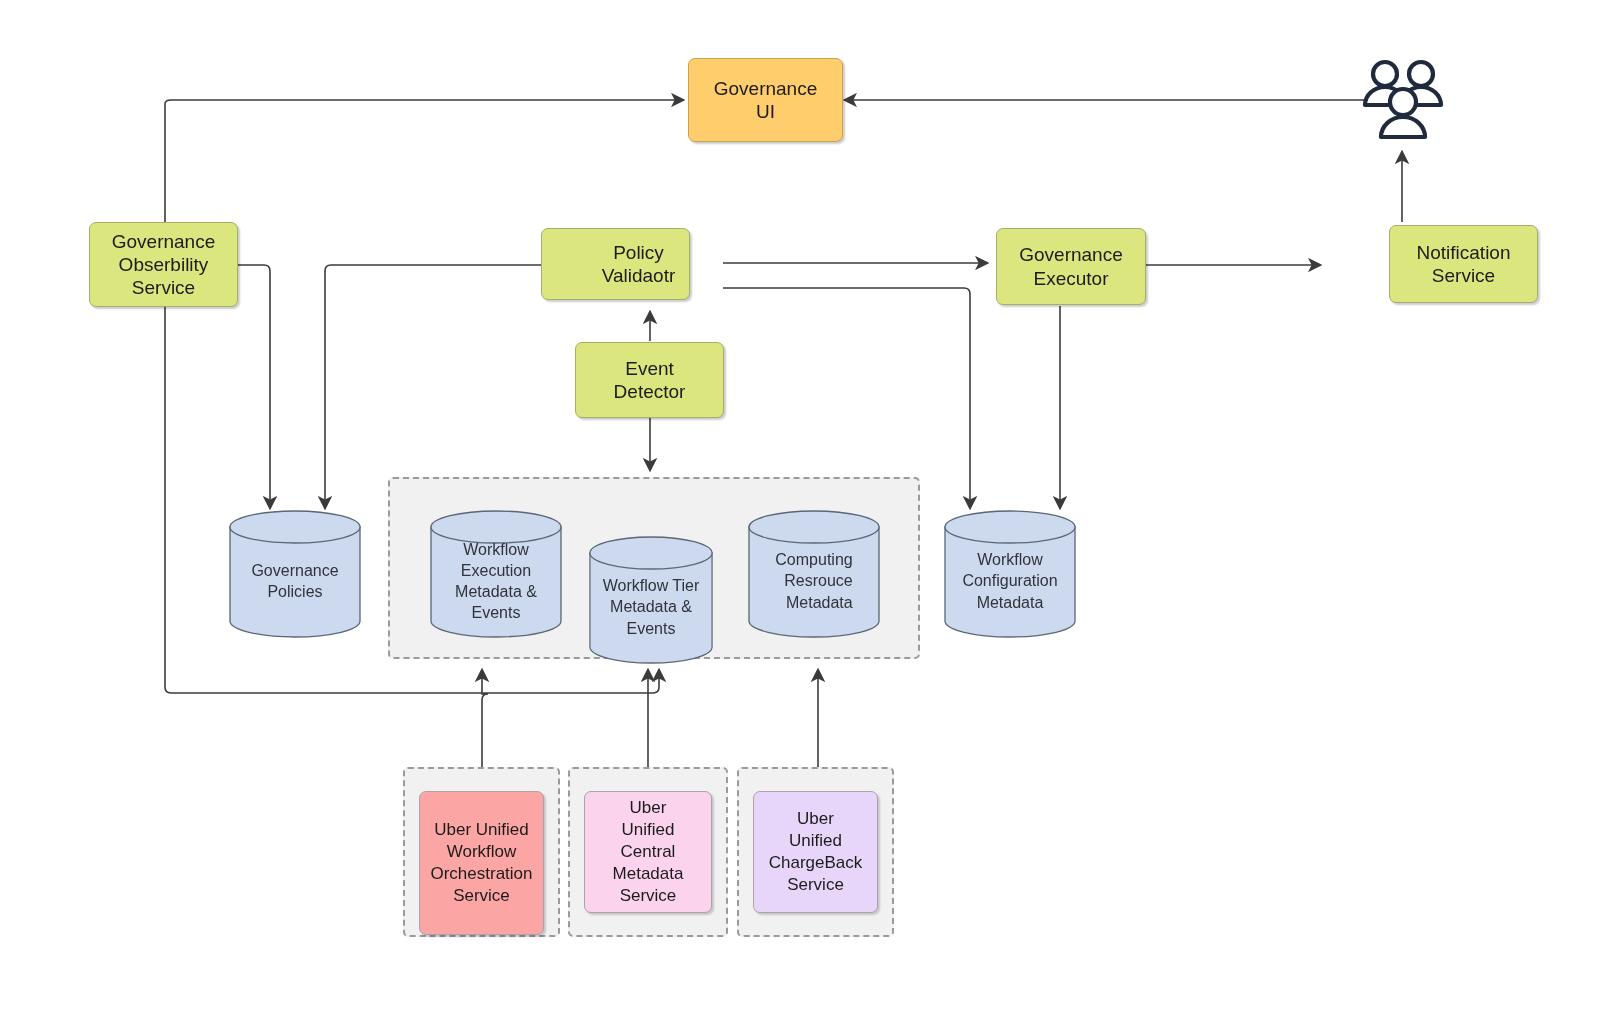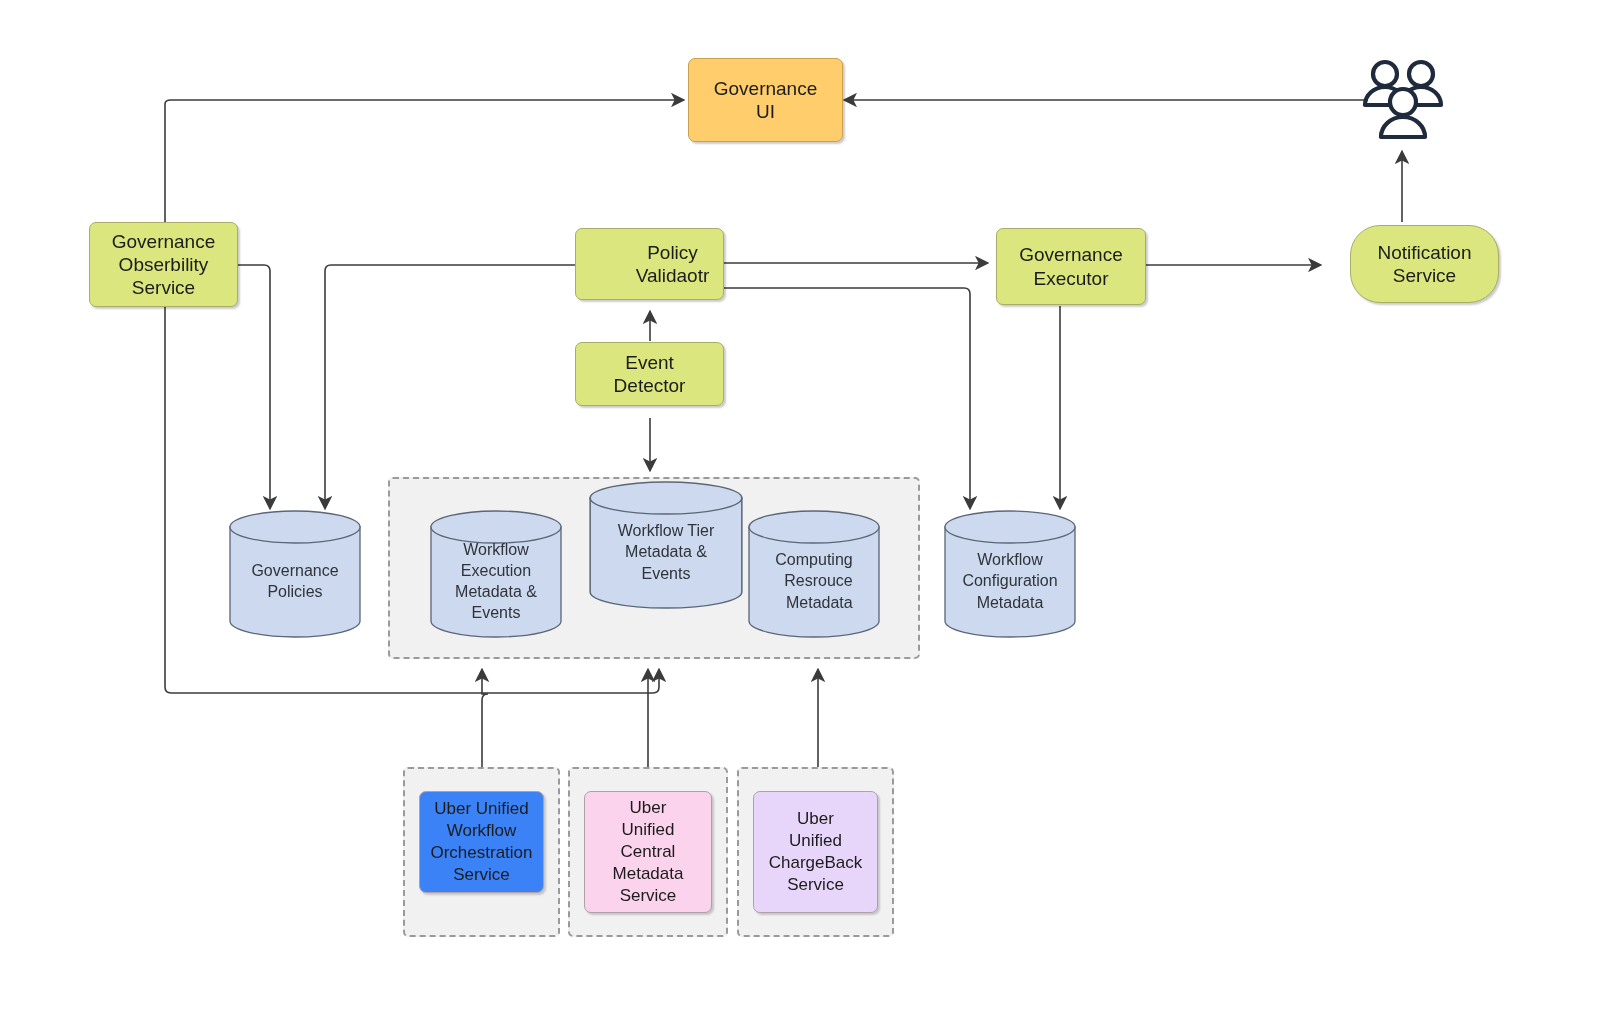--- a/index.html
+++ b/index.html
@@ -135,36 +135,36 @@
     <span class="label">Governance
 UI</span>
   </div>
 
   <div class="node proc svc-node" style="left:89px; top:222px; width:149px; height:85px;">
     <span class="label">Governance
 Obserbility
 Service</span>
   </div>
 
-  <div class="node proc svc-node" style="left:575px; top:228px; width:149px; height:72px;padding-left:46px;">
+  <div class="node proc svc-node" style="left:541px; top:228px; width:149px; height:72px;padding-left:46px;">
     <span class="label">Policy
 Validaotr</span>
   </div>
 
   <div class="node proc svc-node" style="left:996px; top:228px; width:150px; height:77px;">
     <span class="label">Governance
 Executor</span>
   </div>
 
-  <div class="node proc svc-node" style="left:1350px; top:225px; width:149px; height:78px;border-radius:30px;">
+  <div class="node proc svc-node" style="left:1389px; top:225px; width:149px; height:78px;">
     <span class="label">Notification
 Service</span>
   </div>
 
-  <div class="node proc svc-node" style="left:575px; top:342px; width:149px; height:64px;">
+  <div class="node proc svc-node" style="left:575px; top:342px; width:149px; height:76px;">
     <span class="label">Event
 Detector</span>
   </div>
 
   <div class="node store" style="left:229px; top:510px; width:132px; height:128px;">
     <svg class="cyl" viewBox="0 0 132 128" preserveAspectRatio="none">
       <path d="M 1 17 L 1 111 A 65 16 0 0 0 131 111 L 131 17 Z" fill="#ccd9ee" stroke="#5b6676" stroke-width="1.3"></path>
       <ellipse cx="66" cy="17" rx="65" ry="16" fill="#ccd9ee" stroke="#5b6676" stroke-width="1.3"></ellipse>
     </svg>
     <span class="label">Governance
@@ -175,21 +175,21 @@
     <svg class="cyl" viewBox="0 0 132 128" preserveAspectRatio="none">
       <path d="M 1 17 L 1 111 A 65 16 0 0 0 131 111 L 131 17 Z" fill="#ccd9ee" stroke="#5b6676" stroke-width="1.3"></path>
       <ellipse cx="66" cy="17" rx="65" ry="16" fill="#ccd9ee" stroke="#5b6676" stroke-width="1.3"></ellipse>
     </svg>
     <span class="label">Workflow
 Execution
 Metadata &amp;
 Events</span>
   </div>
 
-  <div class="node store" style="left:589px; top:481px; width:154px; height:128px;justify-content:center;">
+  <div class="node store" style="left:589px; top:536px; width:124px; height:128px;justify-content:center;">
     <svg class="cyl" viewBox="0 0 132 128" preserveAspectRatio="none">
       <path d="M 1 17 L 1 111 A 65 16 0 0 0 131 111 L 131 17 Z" fill="#ccd9ee" stroke="#5b6676" stroke-width="1.3"></path>
       <ellipse cx="66" cy="17" rx="65" ry="16" fill="#ccd9ee" stroke="#5b6676" stroke-width="1.3"></ellipse>
     </svg>
     <span class="label">Workflow Tier
 Metadata &amp;
 Events</span>
   </div>
 
   <div class="node store" style="left:748px; top:510px; width:132px; height:128px;text-align:right;">
@@ -205,21 +205,21 @@
   <div class="node store" style="left:944px; top:510px; width:132px; height:128px;">
     <svg class="cyl" viewBox="0 0 132 128" preserveAspectRatio="none">
       <path d="M 1 17 L 1 111 A 65 16 0 0 0 131 111 L 131 17 Z" fill="#ccd9ee" stroke="#5b6676" stroke-width="1.3"></path>
       <ellipse cx="66" cy="17" rx="65" ry="16" fill="#ccd9ee" stroke="#5b6676" stroke-width="1.3"></ellipse>
     </svg>
     <span class="label">Workflow
 Configuration
 Metadata</span>
   </div>
 
-  <div class="node src-node" style="left:419px; top:791px; width:125px; height:102px; background:#3b82f6;">
+  <div class="node src-node" style="left:419px; top:791px; width:125px; height:144px; background:#fca5a5;">
     <span class="label">Uber Unified
 Workflow
 Orchestration
 Service</span>
   </div>
 
   <div class="node src-node" style="left:584px; top:791px; width:128px; height:122px; background:#fbd3ed;">
     <span class="label">Uber
 Unified
 Central

